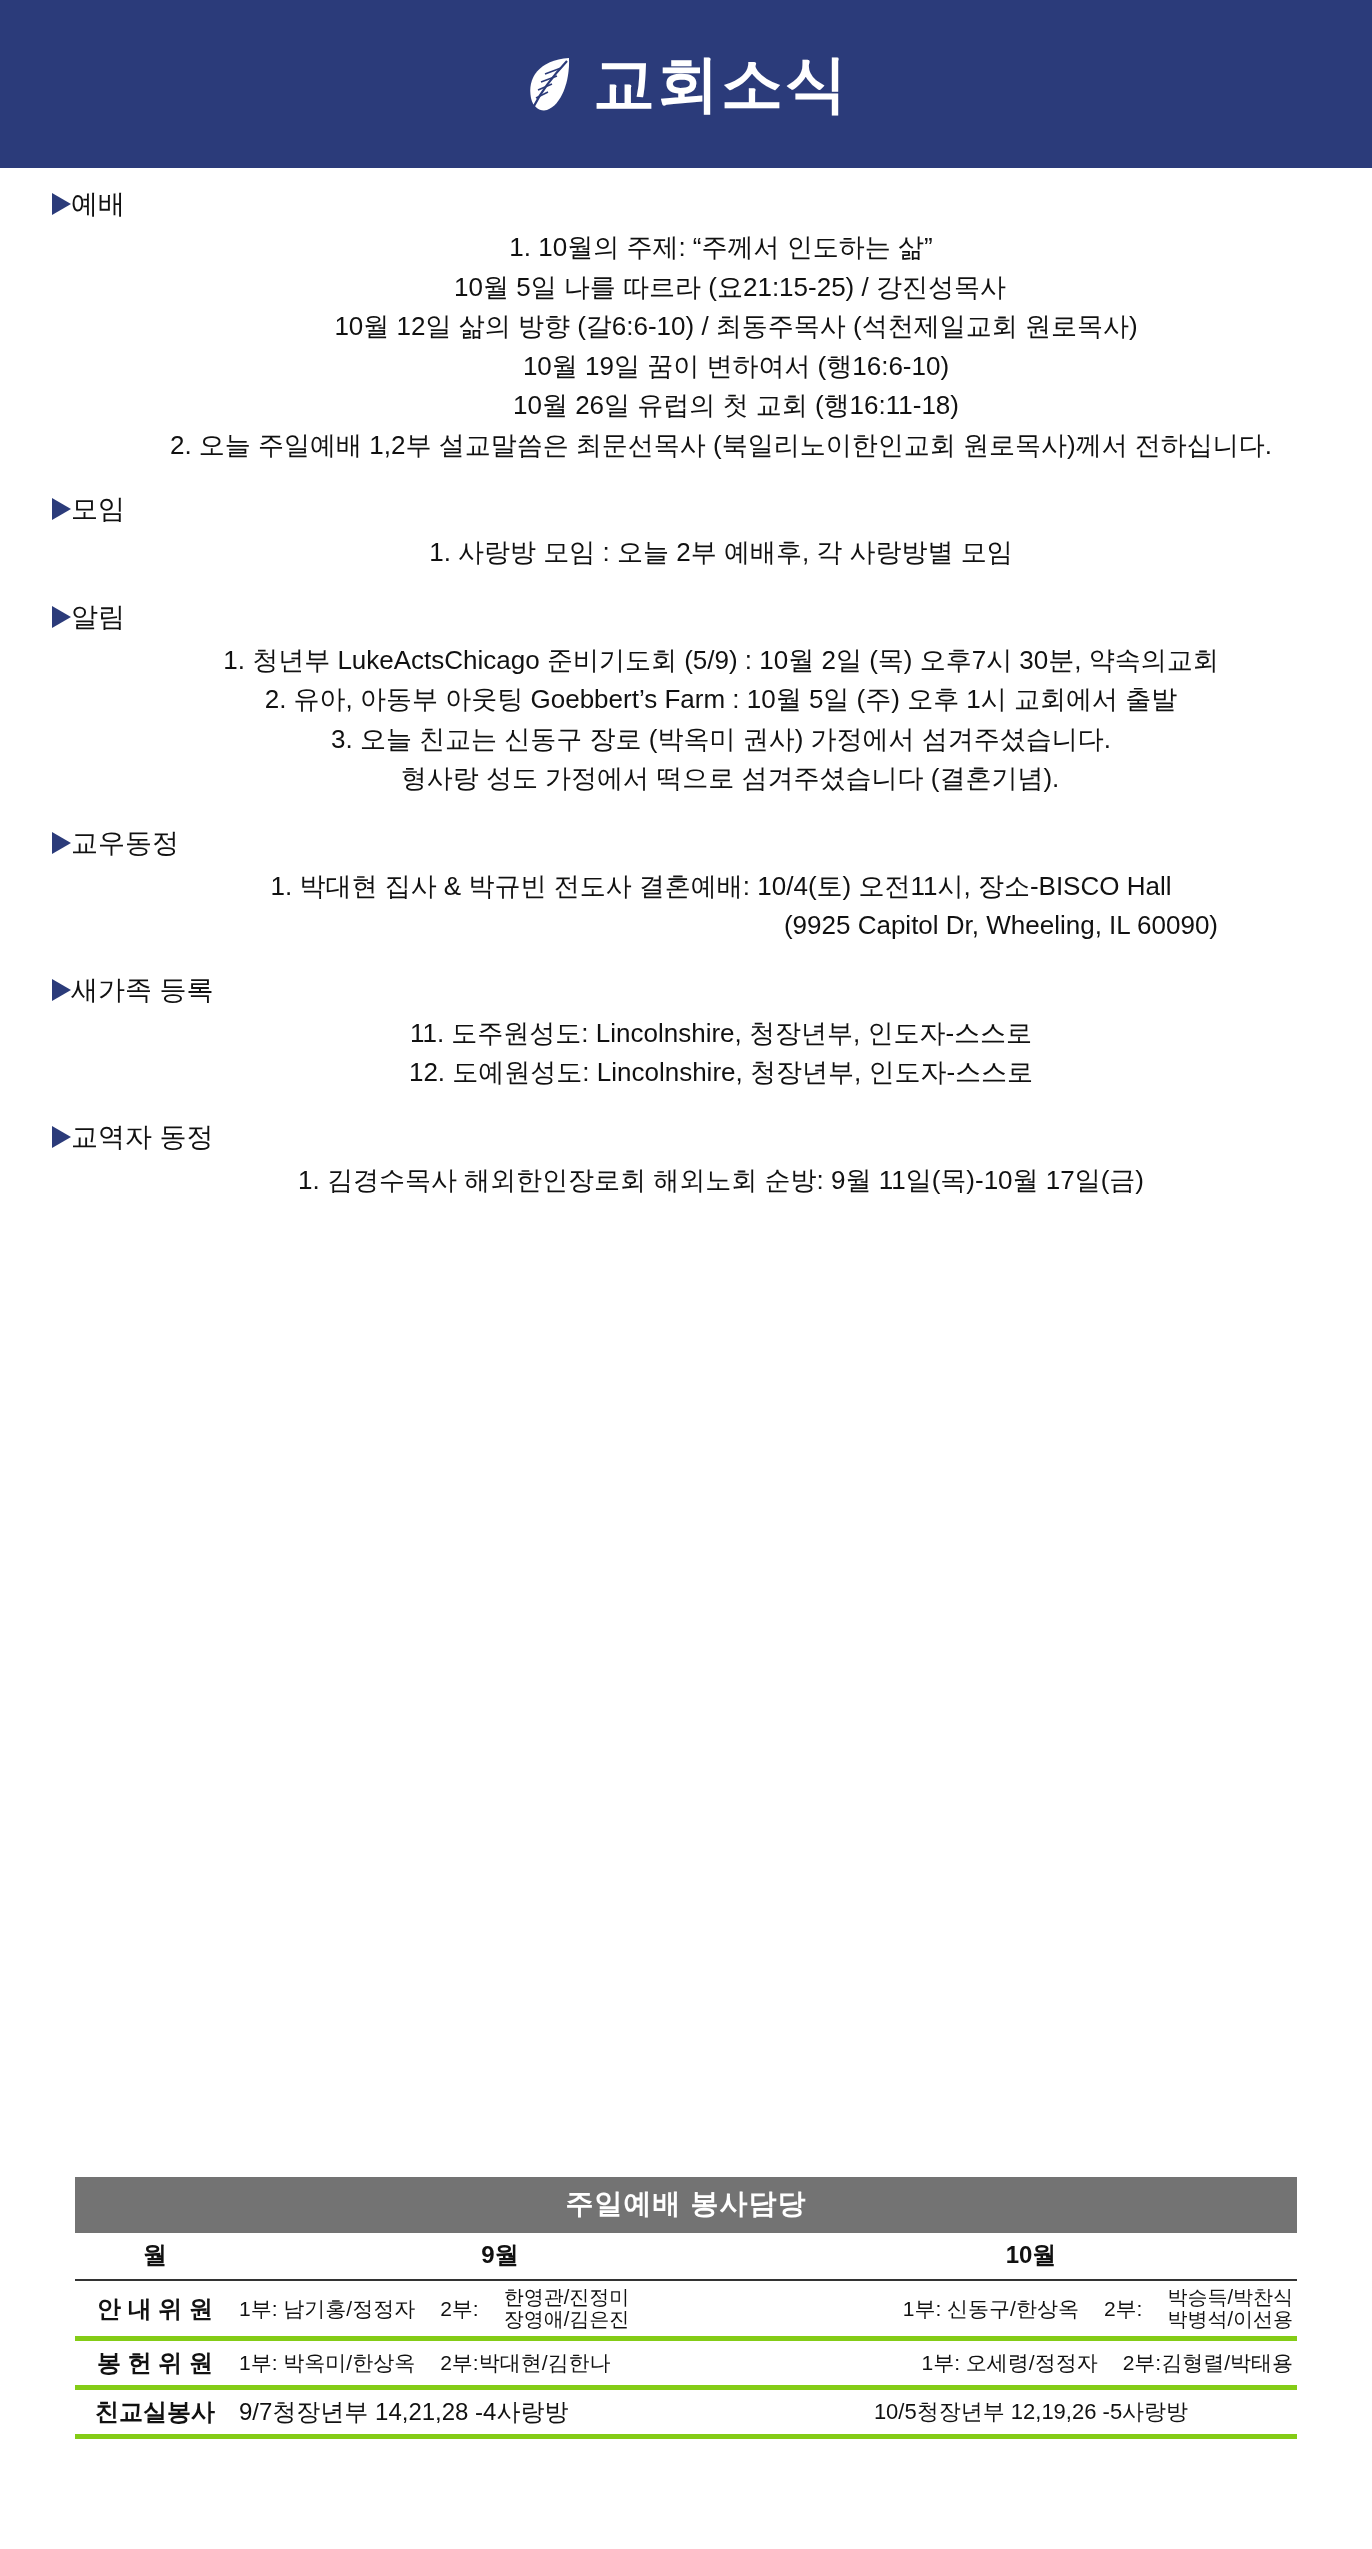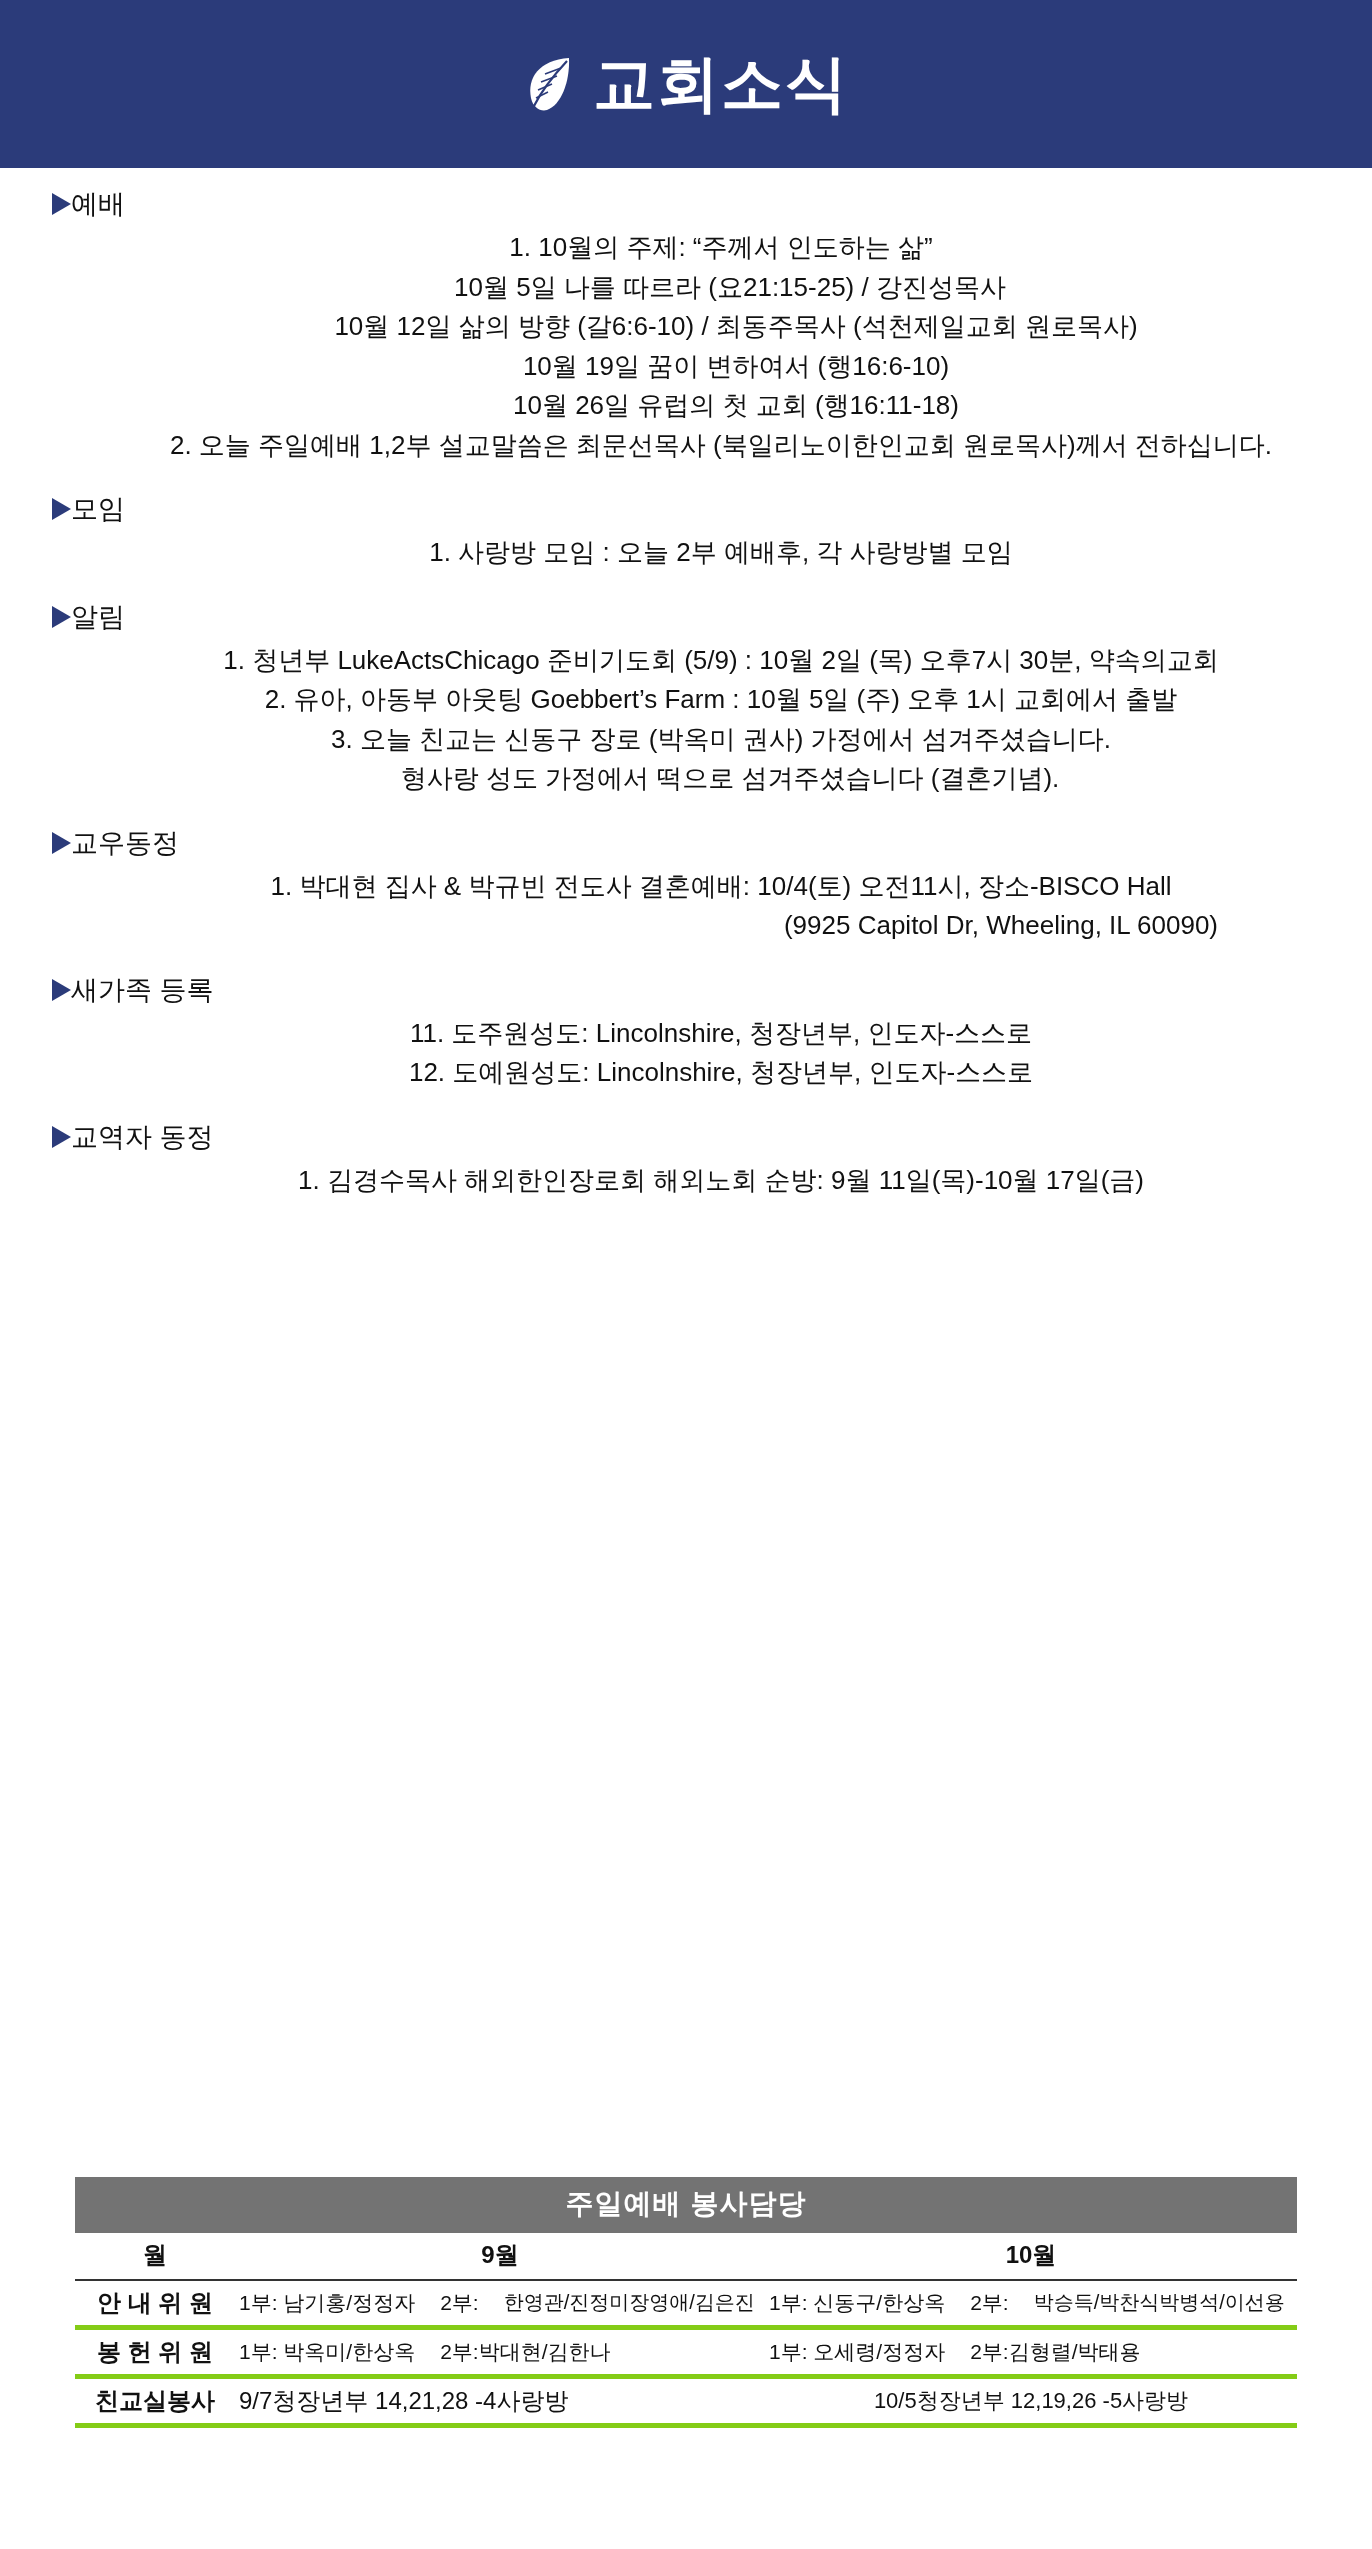--- a/index.html
+++ b/index.html
@@ -114,24 +114,24 @@
     text-align: center;
     white-space: nowrap;
   }
   .cellwrap {
     display: flex;
     align-items: center;
     justify-content: flex-start;
     gap: 25px;
     white-space: nowrap;
   }
-  .cellwrap.center { justify-content: flex-start; }
+  .cellwrap.center { justify-content: flex-end; }
   .stack {
     display: inline-flex;
-    flex-direction: row;
+    flex-direction: column;
     align-items: center;
     line-height: 1.08;
     font-size: 20px;
   }
   .nowrap { white-space: nowrap; }
   .lastrow td { border-bottom: 2px solid #333; }
   .fellow-left { font-size: 24px; padding-left: 6px; }
   .fellow-right { font-size: 22px; text-align: center; }
 </style>
 </head>

